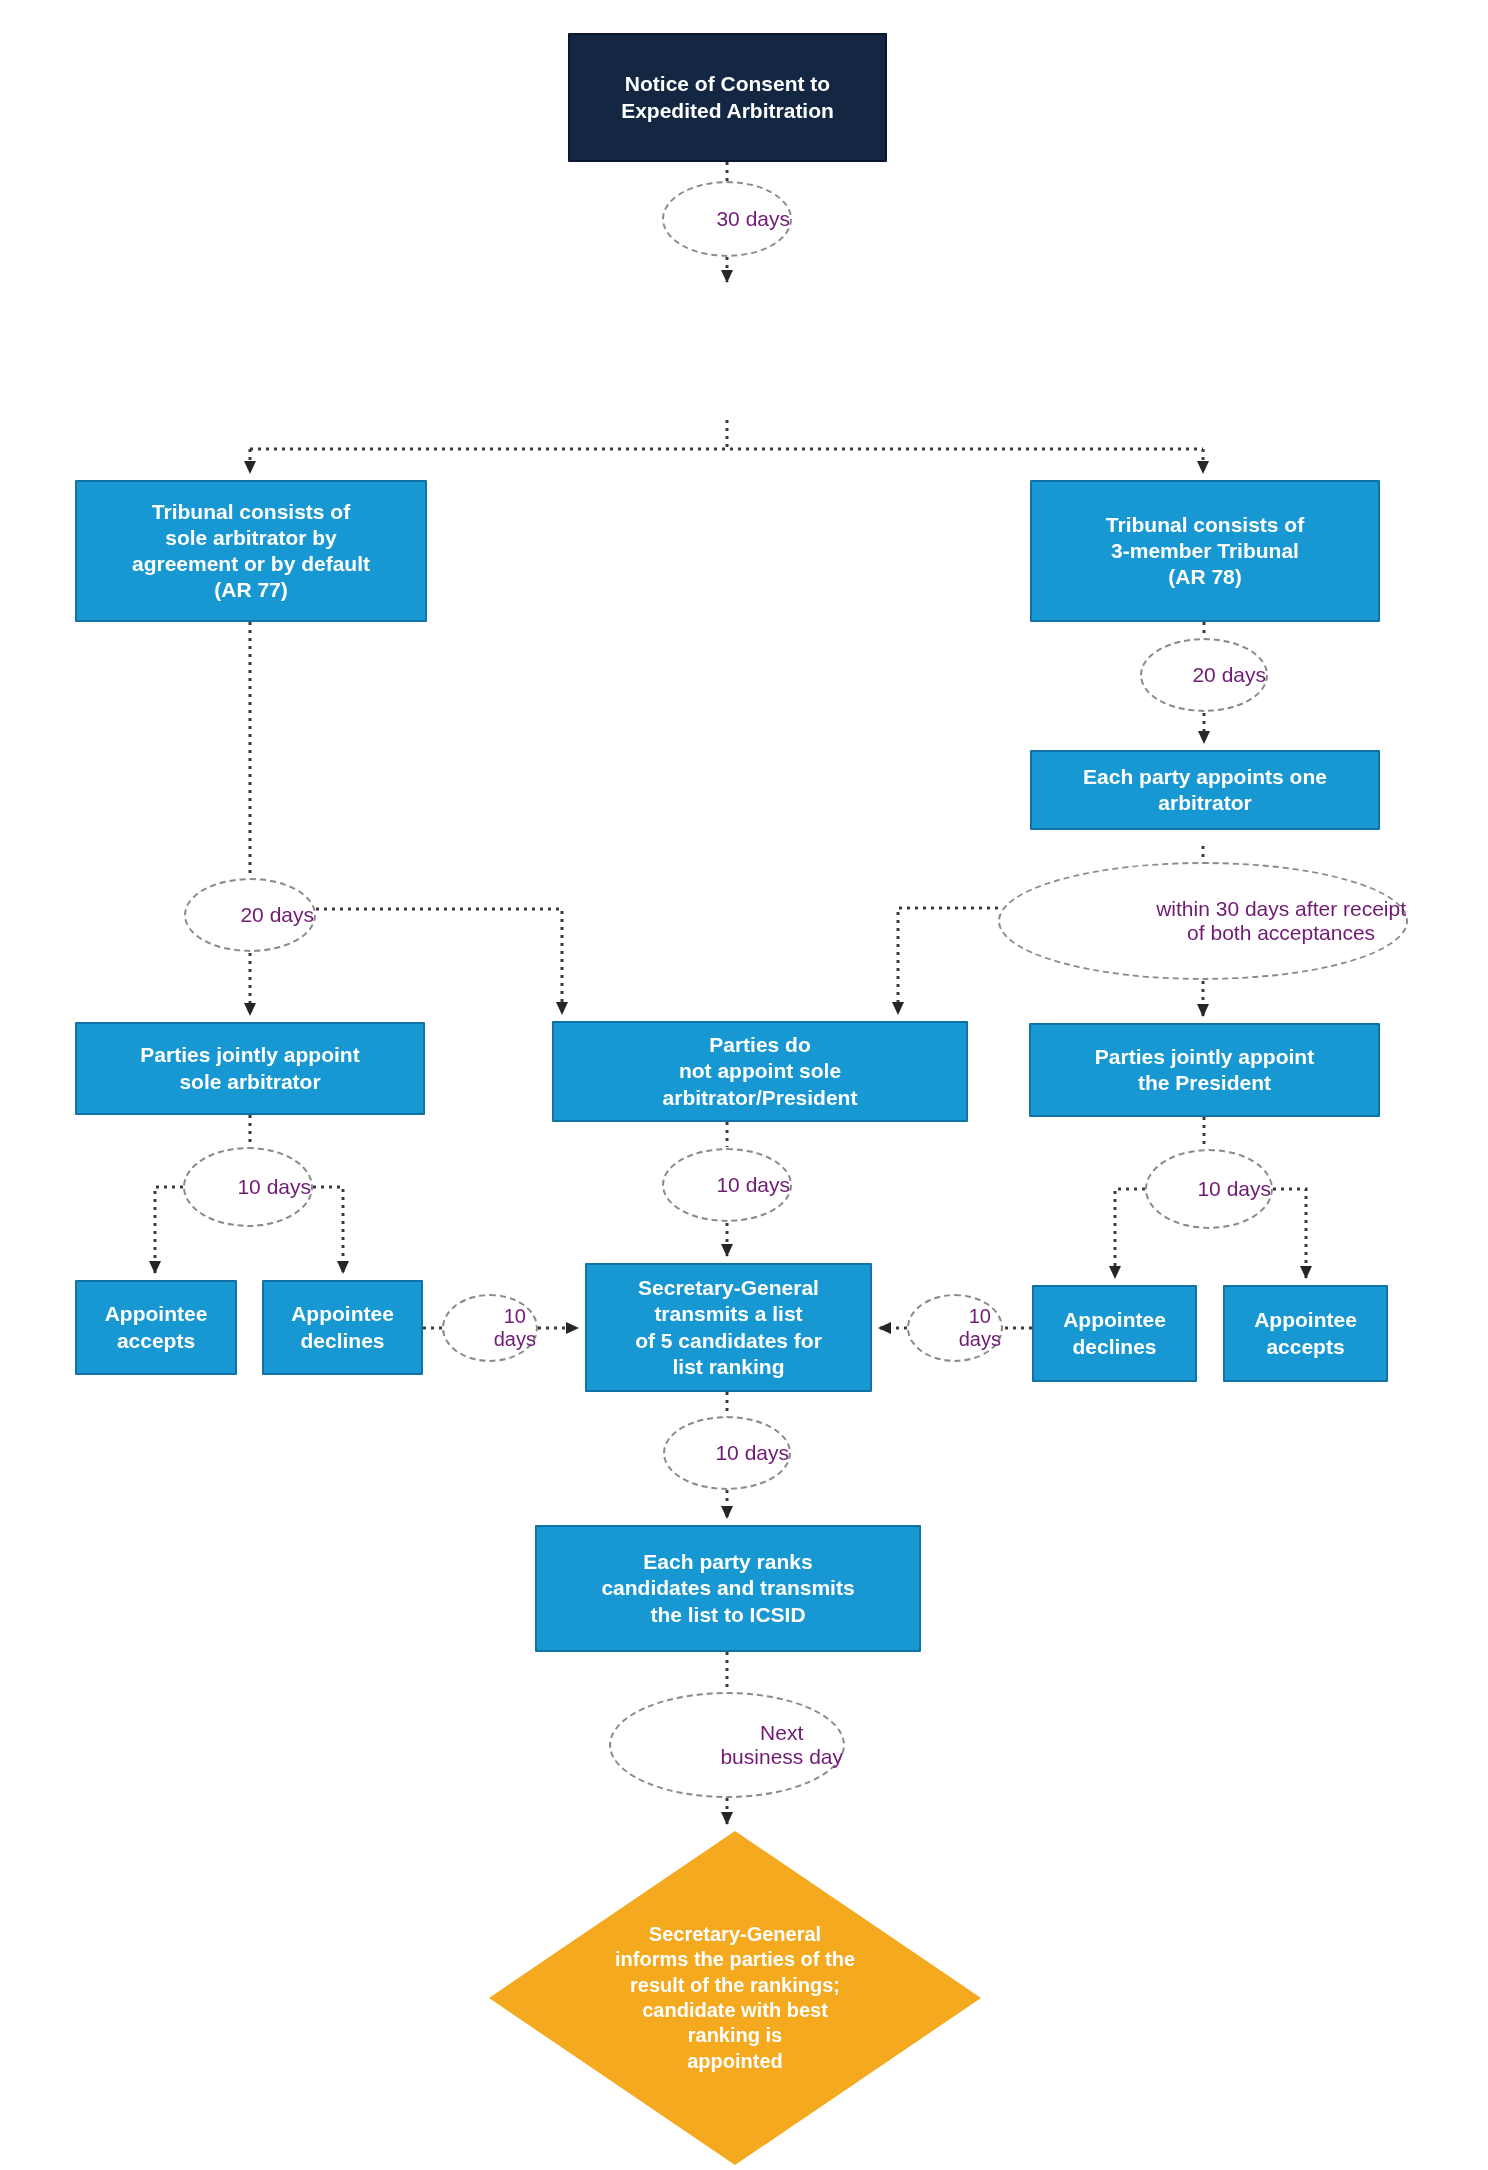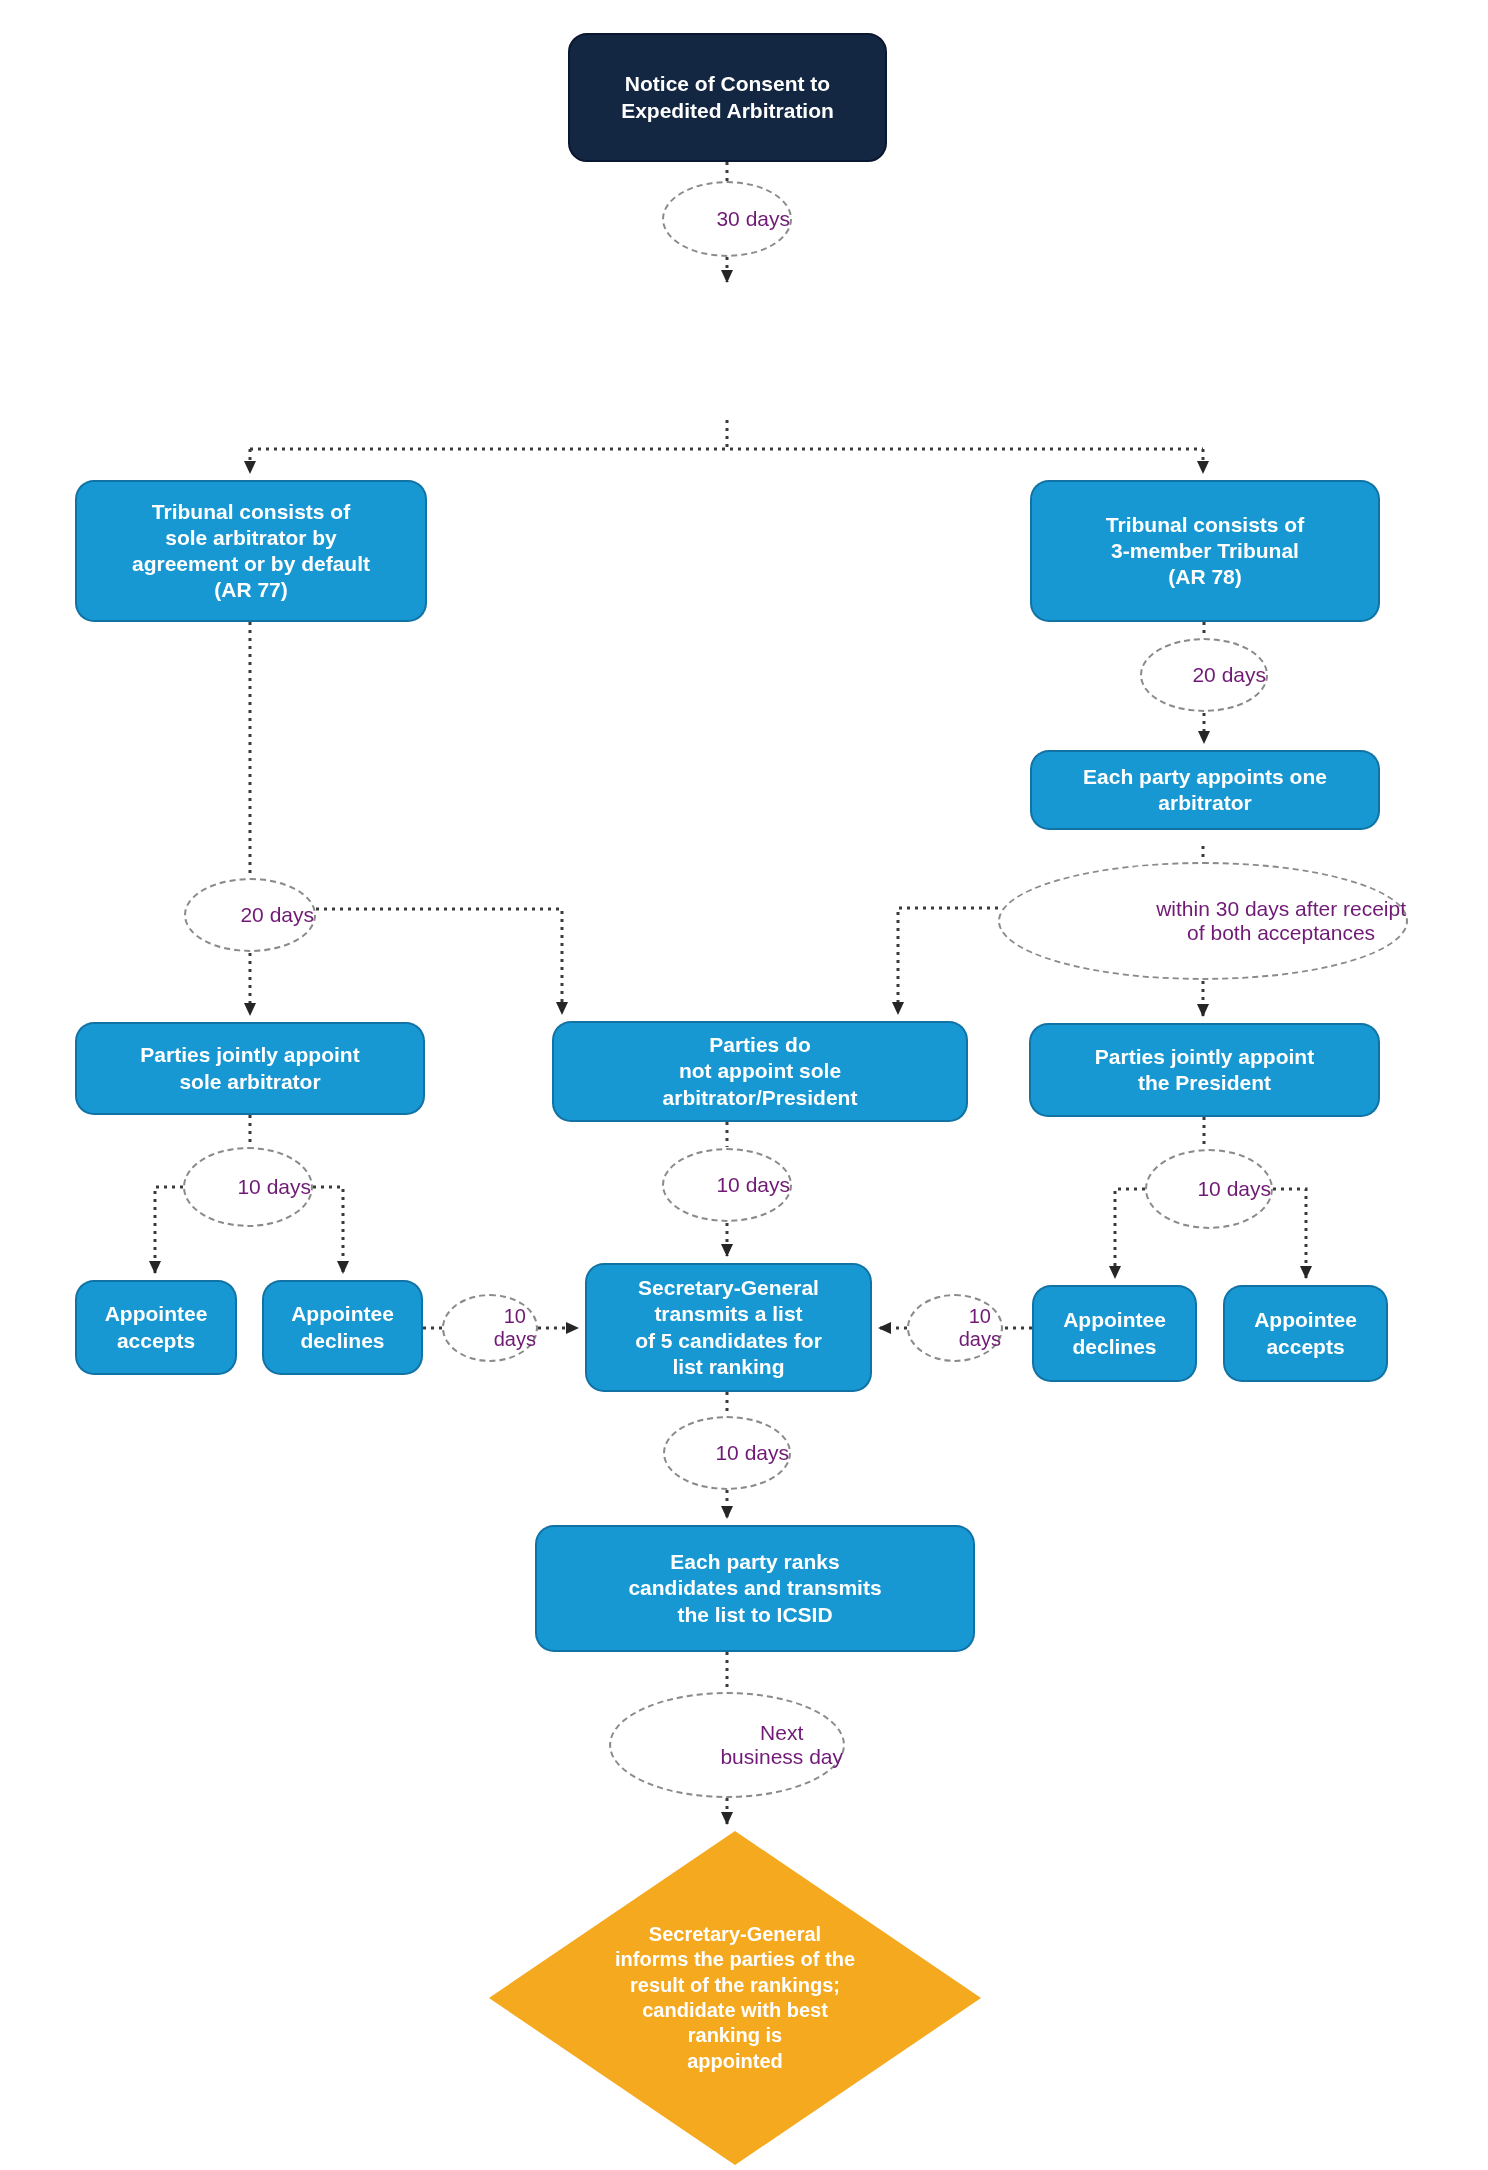--- a/index.html
+++ b/index.html
@@ -4,21 +4,21 @@
 <style>
   html,body{margin:0;padding:0;background:#ffffff;}
   #canvas{
     position:relative;width:1488px;height:2170px;background:#ffffff;overflow:hidden;
     font-family:"Liberation Sans","DejaVu Sans",sans-serif;
   }
   #edges{position:absolute;left:0;top:0;width:1488px;height:2170px;}
   .node{
     position:absolute;box-sizing:border-box;display:flex;align-items:center;justify-content:center;
     text-align:center;white-space:pre-line;color:#ffffff;font-weight:bold;font-size:21px;line-height:1.24;
-    background:var(--blue,#1898D2);border:2px solid rgba(8,70,110,0.45);border-radius:19px;
+    background:var(--blue,#1898D2);border:2px solid rgba(8,70,110,0.45);border-radius:1px;
     padding:4px 8px;
   }
   .node--navy{background:var(--navy,#132642);border-color:#0a1730;}
   .oval{
     position:absolute;box-sizing:border-box;display:flex;align-items:center;justify-content:flex-end;
     text-align:center;white-space:pre-line;color:#701a75;font-weight:normal;font-size:21px;line-height:1.15;
     background:#ffffff;border:2px dashed var(--oval_border,#8a8a8a);border-radius:50%;
   }
   .oval--small{font-size:20px;}
   .diamond{
@@ -175,21 +175,21 @@
 
   <div class="node" style="left:1223px;top:1285px;width:165px;height:97px;">
     <span>Appointee
 accepts</span>
   </div>
 
   <div class="oval" style="left:663px;top:1416px;width:128px;height:74px;">
     <span>10 days</span>
   </div>
 
-  <div class="node" style="left:535px;top:1525px;width:440px;height:127px;">
+  <div class="node" style="left:535px;top:1525px;width:386px;height:127px;">
     <span>Each party ranks
 candidates and transmits
 the list to ICSID</span>
   </div>
 
   <div class="oval" style="left:609px;top:1692px;width:236px;height:106px;">
     <span>Next
 business day</span>
   </div>
 

